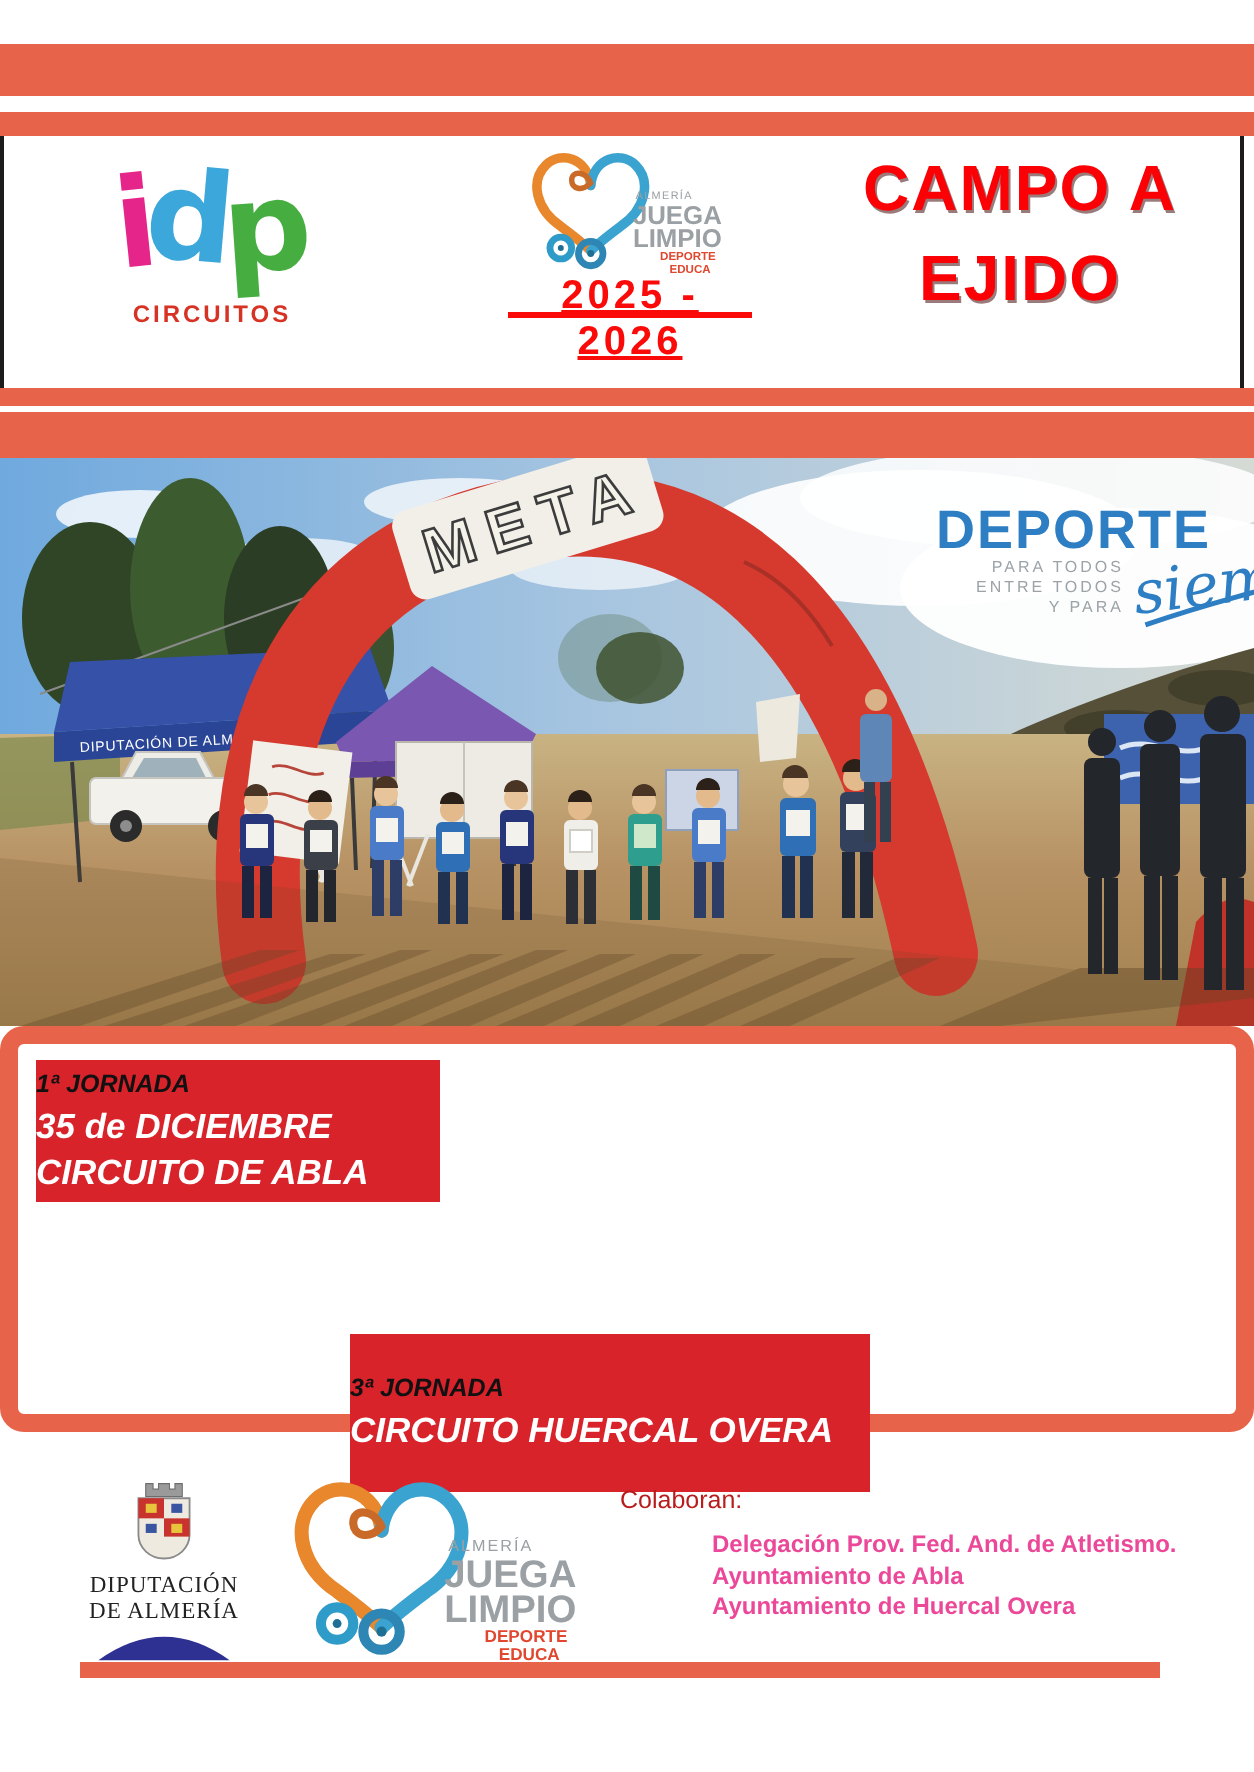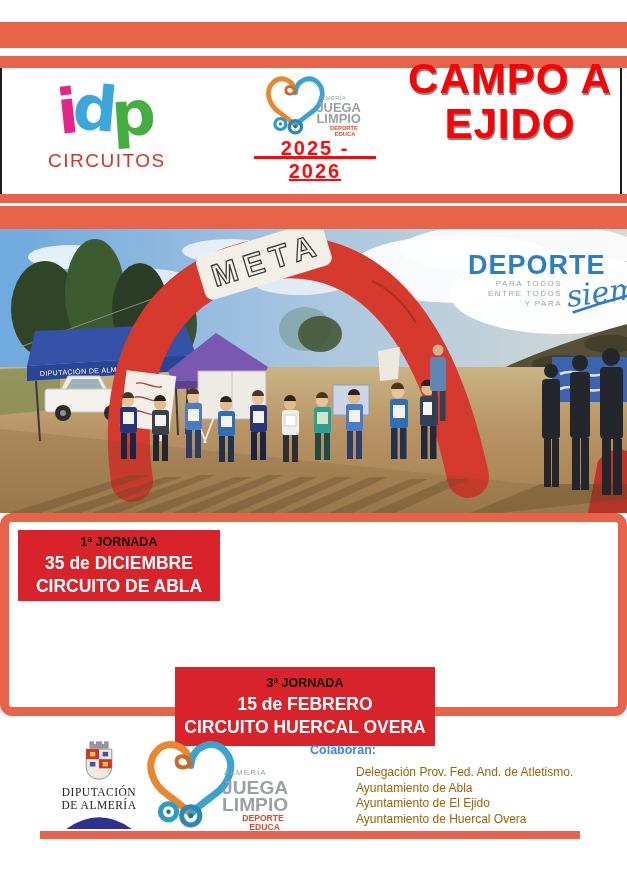--- a/index.html
+++ b/index.html
@@ -14,52 +14,52 @@
   .edge{position:absolute;top:68px;height:126px;width:2px;background:#1c1c1c;}
   .edge-l{left:0;} .edge-r{left:620px;}
 
   
   .idp-block{left:48px;top:72px;width:116px;text-align:center;}
   .idp-letters{font-family:"DejaVu Sans",sans-serif;font-weight:800;font-size:62px;line-height:74px;}
   .idp-letters span{display:inline-block;}
   .idp-i{color:#E6258B;transform:rotate(-6deg) translateY(3px);}
   .idp-d{color:#3BA7DB;transform:rotate(5deg);margin-left:-5px;}
   .idp-p{color:#46AE41;transform:rotate(-4deg) translateY(5px);margin-left:-7px;}
-  .idp-label{margin-top:4px;color:#D63324;font-weight:400;font-size:19px;letter-spacing:1.5px;}
+  .idp-label{margin-top:4px;color:#D63324;font-weight:700;font-size:12px;letter-spacing:1.5px;}
 
   
   .jl-svg text{font-family:"Liberation Sans",sans-serif;}
 
   .season{left:252px;top:137px;width:126px;text-align:center;color:#FB0A0A;font-weight:800;
           font-size:20px;letter-spacing:2px;text-decoration:underline;}
   .season-rule{left:254px;top:156px;width:122px;height:3px;background:#FB0A0A;}
 
-  .title{left:405px;top:56px;width:210px;text-align:center;color:#FB0005;font-weight:800;
-         font-size:42px;line-height:45px;letter-spacing:1px;
+  .title{left:405px;top:72px;width:210px;text-align:center;color:#FB0005;font-weight:800;
+         font-size:32px;line-height:45px;letter-spacing:1px;
          text-shadow:1px 1.5px 0 rgba(70,15,15,.55);}
 
   .photo{left:0;top:229px;width:627px;height:284px;}
 
   
   .frame{left:0;top:513px;width:627px;height:203px;box-sizing:border-box;
          border:9px solid #E7644B;border-radius:12px;background:#fff;}
-  .jbox{position:absolute;background:#D8232B;color:#fff;text-align:center;
-        display:flex;flex-direction:column;justify-content:center;}
+  .jbox{position:absolute;background:#D8232B;color:#fff;
+        display:flex;flex-direction:column;justify-content:center;font-style:italic;}
   .jbox .jtitle{color:#111;font-weight:800;font-size:12.5px;margin-bottom:4px;}
   .jbox .jdate{font-weight:800;font-size:17.5px;margin-bottom:2px;}
   .jbox .jcirc{font-weight:800;font-size:17.5px;}
   .jbox1{left:18px;top:530px;width:202px;height:71px;}
   .jbox2{left:388px;top:530px;width:226px;height:71px;}
   .jbox3{left:175px;top:619px;width:260px;height:79px;margin-top:48px;}
 
   
-  .dip-logo{left:55px;top:740px;width:88px;text-align:center;color:#222;}
+  .dip-logo{left:38px;top:740px;width:88px;text-align:center;color:#222;}
   .dip-name{font-family:"Liberation Serif",serif;font-size:11.5px;line-height:12.5px;letter-spacing:.5px;}
-  .colab-label{left:310px;top:743px;font-weight:700;font-size:12.5px;color:#3b82f6;}
-  .colab-list{left:356px;top:765px;font-weight:400;font-size:12px;line-height:15.5px;color:#a16207;}
+  .colab-label{left:310px;top:743px;font-weight:400;font-size:12.5px;color:#b91c1c;}
+  .colab-list{left:356px;top:765px;font-weight:700;font-size:12px;line-height:15.5px;color:#ec4899;}
   .bar-bottom{left:40px;top:831px;width:540px;height:8px;background:#E7644B;position:absolute;}
 </style>
 </head>
 <body>
 
 <div class="poster">
 
   <div class="obar bar-top"></div>
   <div class="obar bar-top2"></div>
   <div class="edge edge-l"></div>
@@ -332,21 +332,20 @@
 
   <div class="abs frame"></div>
 
   <div class="jbox jbox1">
     <div class="jtitle">1ª JORNADA</div>
     <div class="jdate">35 de DICIEMBRE</div>
     <div class="jcirc">CIRCUITO DE ABLA</div>
   </div>
   <div class="jbox jbox3">
     <div class="jtitle">3ª JORNADA</div>
-    <div class="jdate">15 de FEBRERO</div>
     <div class="jcirc">CIRCUITO HUERCAL OVERA</div>
   </div>
 
   <div class="abs dip-logo">
     <svg width="34" height="42" viewBox="0 0 36 46">
       <path d="M8,2 h4 v3 h3 v-3 h6 v3 h3 v-3 h4 v7 h-20 Z" fill="#9a9a9a" stroke="#6e6e6e" stroke-width=".6"></path>
       <path d="M4,10 h28 v20 a14,13 0 0 1 -28,0 Z" fill="#EFEAE0" stroke="#8a8a8a"></path>
       <rect x="4" y="10" width="14" height="11" fill="#C8332E"></rect>
       <rect x="18" y="21" width="14" height="10" fill="#C8332E"></rect>
       <rect x="8" y="13" width="6" height="5" fill="#E8C33C"></rect>
@@ -375,18 +374,17 @@
     <text x="83" y="60" font-size="19" font-weight="bold" fill="#9aa0a3">JUEGA</text>
     <text x="83" y="77" font-size="19" font-weight="bold" fill="#9aa0a3">LIMPIO</text>
     <text x="103" y="87" font-size="8.5" font-weight="bold" fill="#E0472E">DEPORTE</text>
     <text x="110" y="96" font-size="8.5" font-weight="bold" fill="#E0472E">EDUCA</text>
   </svg>
 
   <div class="abs colab-label">Colaboran:</div>
   <div class="abs colab-list">
     <div>Delegación Prov. Fed. And. de Atletismo.</div>
     <div>Ayuntamiento de Abla</div>
-    <div>Ayuntamiento de El Ejido</div>
     <div>Ayuntamiento  de Huercal Overa</div>
   </div>
 
   <div class="bar-bottom"></div>
 </div>
 
 </body></html>

